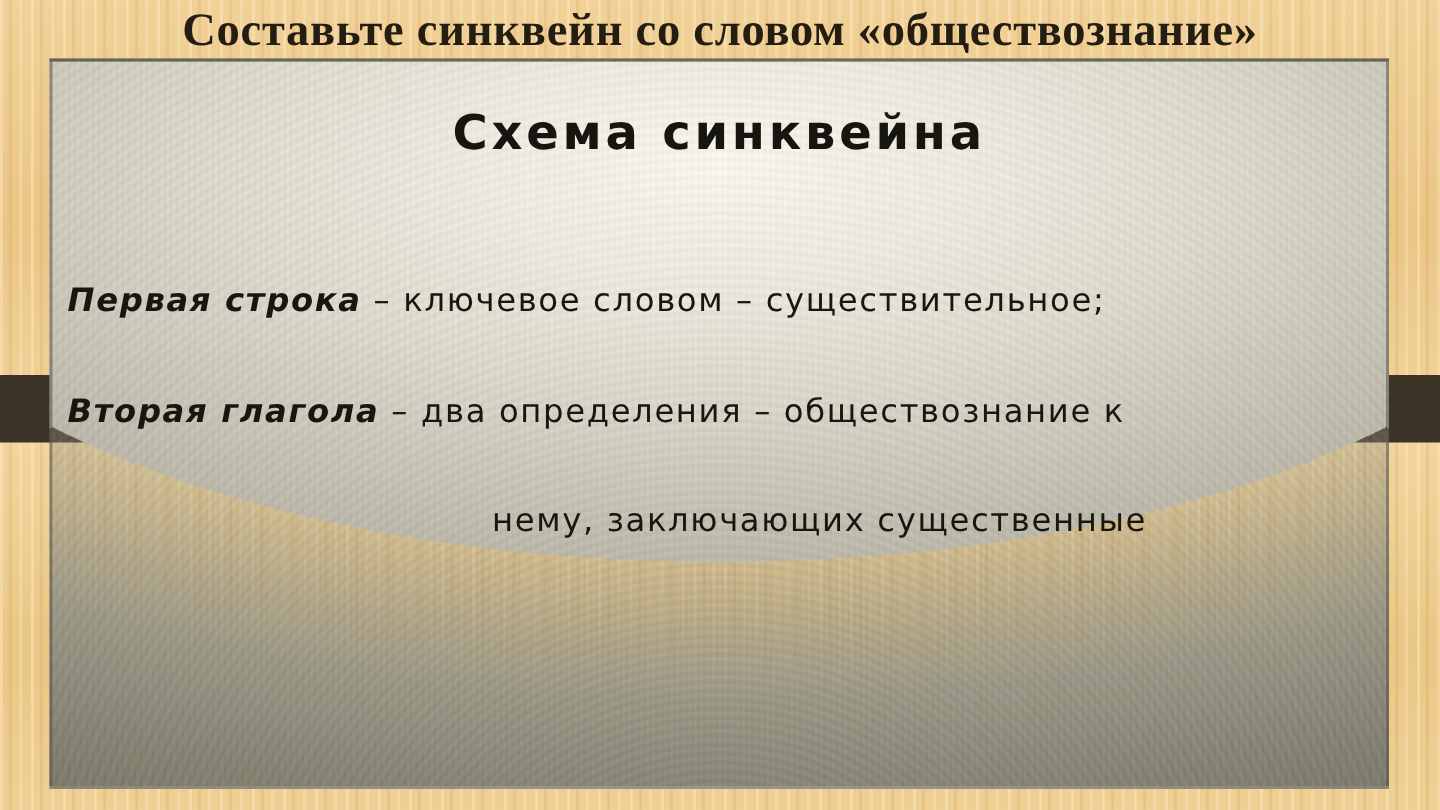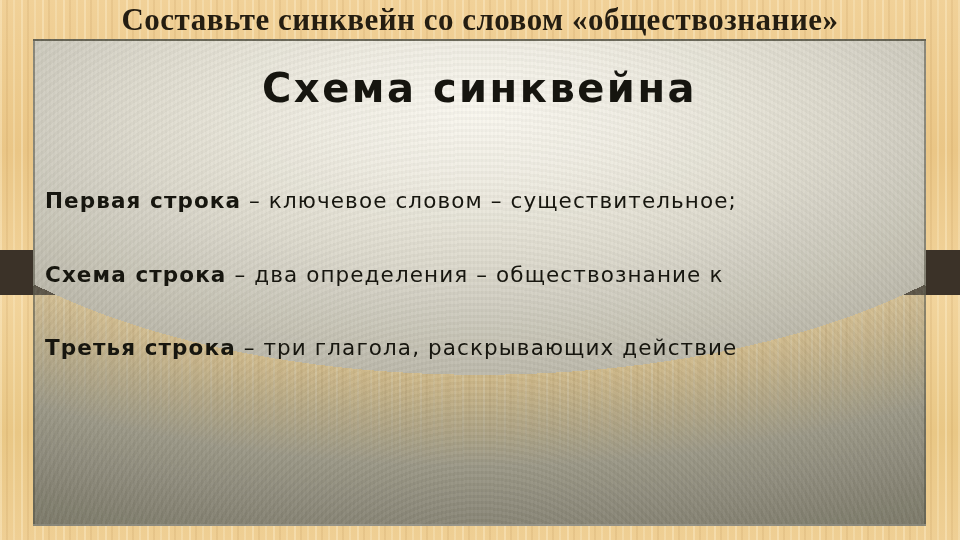--- a/index.html
+++ b/index.html
@@ -52,56 +52,56 @@
         rgba(255,255,255,0.02) 0 2px,
         rgba(30,30,22,0.02) 2px 4px),
       radial-gradient(ellipse 115% 95% at 50% 14%,
         #faf8f0 0%, #efece1 16%, #dcd9cd 34%,
         #bcb9ab 58%, #97947f55 0, #9a9787 78%, #83806f 95%, #7c796a 100%);
   }
   .scheme-heading{
     margin-top:24px;
     text-align:center;
     font-weight:700;
-    font-size:40px;
+    font-size:32px;
     line-height:46px;
     letter-spacing:2.5px;
     color:#16150f;
   }
   .scheme-body{
     margin:29px 0 0 10px;
     font-size:21.5px;
     line-height:24.5px;
     letter-spacing:1.1px;
     color:#17160f;
     white-space:pre;
   }
   .scheme-line{height:24.5px;}
-  .line-label{font-weight:700;}
+  .line-label{font-weight:700;font-style:italic;}
   
   .ind-c1{padding-left:283px}
   .ind-c2{padding-left:295px}
 </style>
 </head>
 <body>
 
 <div class="slide">
 
   <div class="accent-band"></div>
 
   <div class="slide-title">Составьте синквейн со словом «обществознание»</div>
 
   <div class="scheme-panel">
 
     <div class="scheme-heading">Схема синквейна</div>
 
     <div class="scheme-body">
       <div class="scheme-line"><span class="line-label">Первая строка</span><span class="line-text"> – ключевое словом – существительное;</span></div>
-      <div class="scheme-line"><span class="line-label">Схема строка</span><span class="line-text"> – два определения – обществознание к</span></div>
-      <div class="scheme-line"><span class="line-label">Третья строка</span><span class="line-text"> – три глагола, раскрывающих действие</span></div>
+      <div class="scheme-line"><span class="line-label">Вторая глагола</span><span class="line-text"> – два определения – обществознание к</span></div>
+      <div class="scheme-line ind-c1"><span class="line-text">нему, заключающих существенные</span></div>
       
       
       
       
       
       
       
     </div>
 
   </div>

